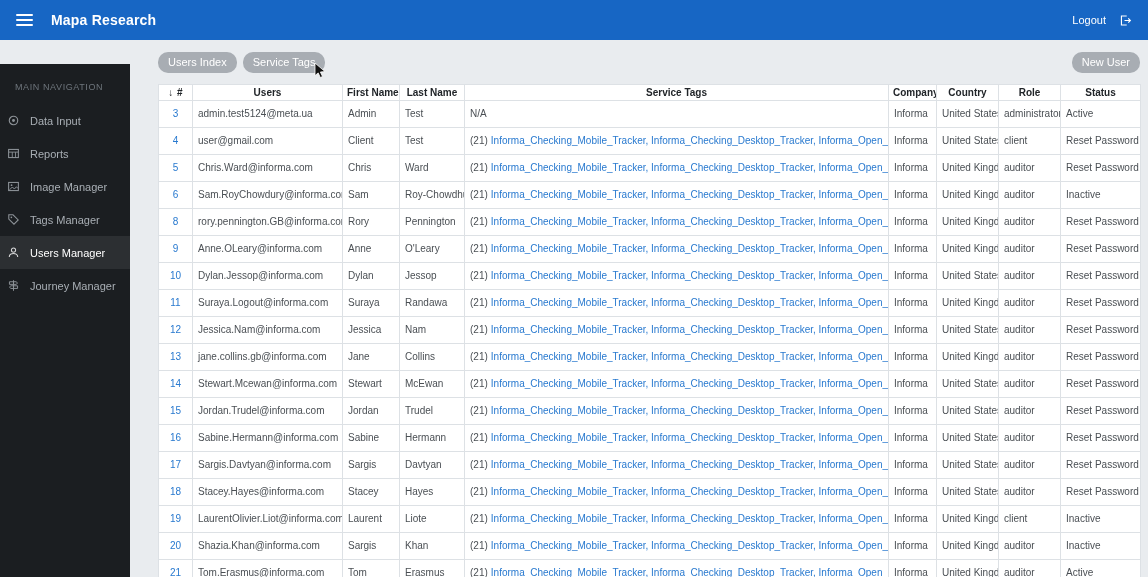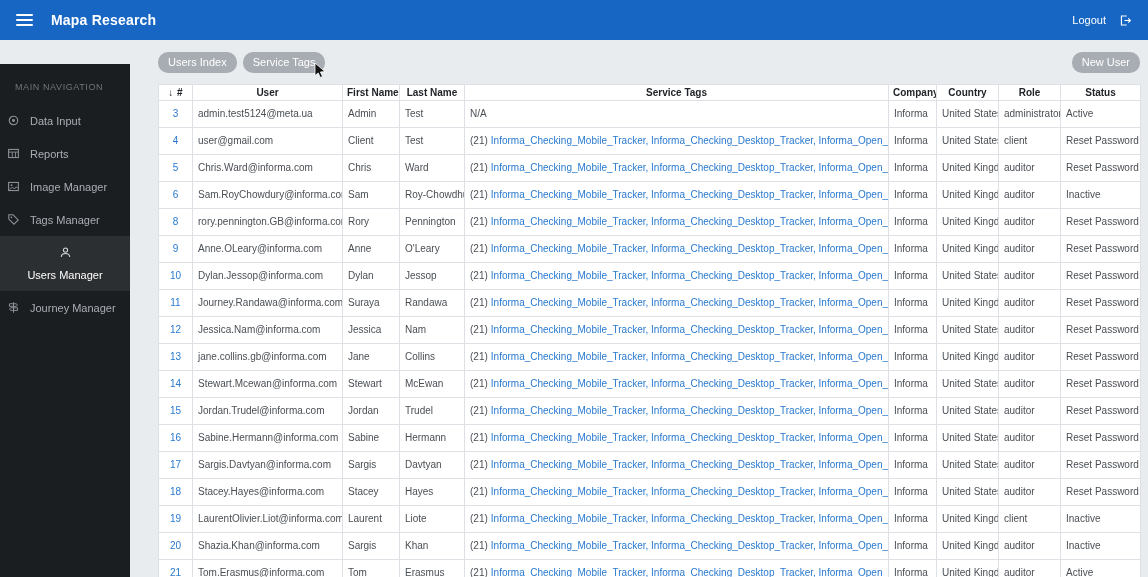--- a/index.html
+++ b/index.html
@@ -26,21 +26,21 @@
   .sidebar {
     position: absolute; top: 40px; left: 0; bottom: 0; width: 130px;
     background: var(--sidebar-bg, #1b1e21);
     margin-top: 24px;
   }
   .nav-header { color: #6e757c; font-size: 9px; letter-spacing: .6px; padding: 18px 15px 12px; }
   .nav-item {
     display: flex; align-items: center; gap: 10px;
     padding: 10px 7px; color: #a9afb5; font-size: 11px; cursor: pointer;
   }
-  .nav-item.active { background: rgba(255,255,255,0.08); color: #fff; flex-direction: column; }
+  .nav-item.active { background: rgba(255,255,255,0.08); color: #fff; }
   .nav-icon { width: 13px; height: 13px; flex: 0 0 13px; opacity: .8; }
   .nav-icon svg { width: 13px; height: 13px; display: block; }
 
   
   .main { position: absolute; top: 40px; left: 150px; right: 0; bottom: 0; overflow: hidden; }
   .toolbar { display: flex; align-items: flex-start; padding: 12px 8px 11px 8px; }
   .btn {
     background: var(--button-gray, #a8adb3); color: #fff; border: none;
     font-family: inherit; font-size: 11px; padding: 4px 10px 5px;
     border-radius: 10px; margin-right: 6px; cursor: pointer; line-height: 12px;
@@ -165,21 +165,21 @@
         <col style="width:65px">
           <col style="width:424px">
           <col style="width:48px">
         <col style="width:62px">
           <col style="width:62px">
           <col style="width:80px">
       </colgroup>
       <thead>
           <tr id="thead-row">
             <th><span class="sort-ic">↓</span> #</th>
-            <th>User</th>
+            <th>Users</th>
             <th>First Name</th>
             <th>Last Name</th>
             <th>Service Tags</th>
             <th>Company</th>
             <th>Country</th>
             <th>Role</th>
             <th>Status</th>
           </tr>
         </thead>
       <tbody id="tbody">
@@ -255,21 +255,21 @@
     <td>Dylan</td>
     <td>Jessop</td>
     <td><span class="tags-count">(21)</span><a class="tags-links">Informa_Checking_Mobile_Tracker, Informa_Checking_Desktop_Tracker, Informa_Open_Banking_Tracker_Mobile ...</a><span></span></td>
     <td>Informa</td>
     <td>United States</td>
     <td class="c-role">auditor</td>
     <td>Reset Password</td>
   </tr>
           <tr>
     <td class="c-id"><a class="link">11</a></td>
-    <td>Journey.Randawa@informa.com</td>
+    <td>Suraya.Logout@informa.com</td>
     <td>Suraya</td>
     <td>Randawa</td>
     <td><span class="tags-count">(21)</span><a class="tags-links">Informa_Checking_Mobile_Tracker, Informa_Checking_Desktop_Tracker, Informa_Open_Banking_Tracker_Mobile ...</a><span></span></td>
     <td>Informa</td>
     <td>United Kingdom</td>
     <td class="c-role">auditor</td>
     <td>Reset Password</td>
   </tr>
           <tr>
     <td class="c-id"><a class="link">12</a></td>

